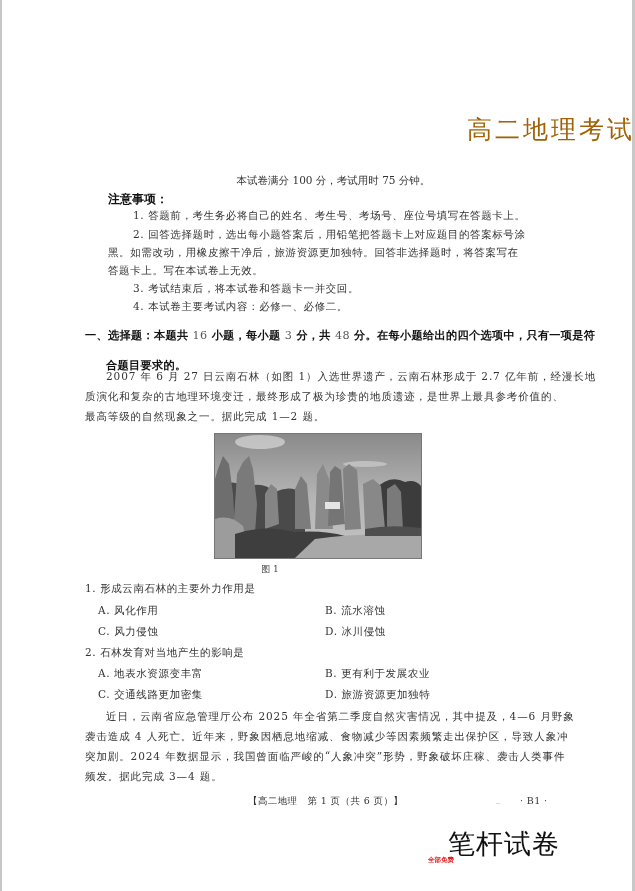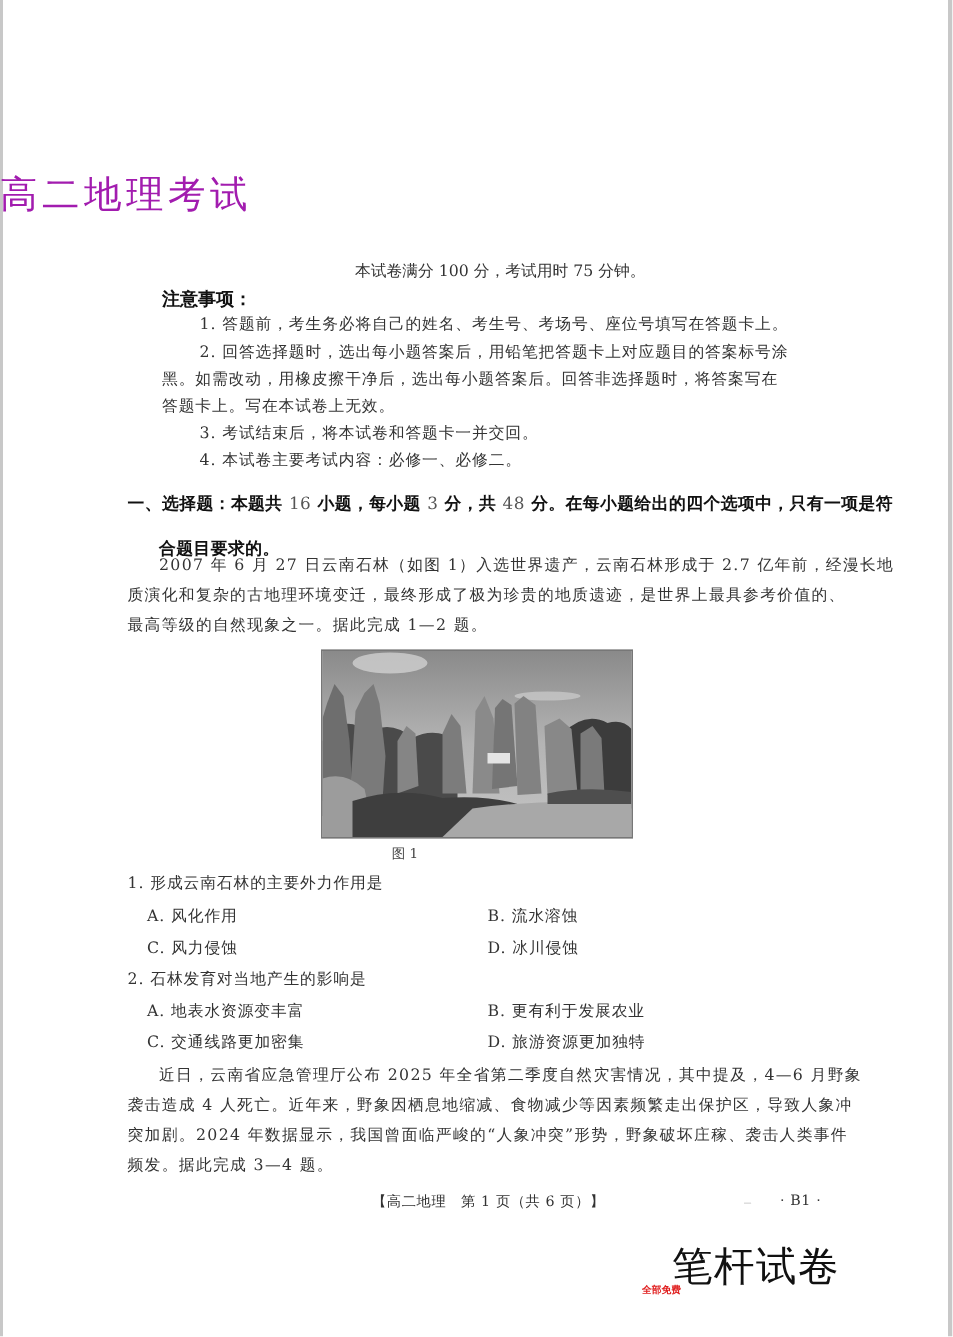--- a/index.html
+++ b/index.html
@@ -6,23 +6,23 @@
   body {
     width: 635px; height: 891px; position: relative; overflow: hidden;
     background: #ffffff;
     font-family: "DejaVu Serif", "Liberation Serif", serif;
     color: #222;
   }
   .edge-l { position: absolute; left: 0; top: 0; width: 2px; height: 891px; background: #c8c8c8; }
   .edge-r { position: absolute; right: 0; top: 0; width: 3px; height: 891px; background: #c8c8c8; }
   .abs { position: absolute; white-space: nowrap; }
   .title {
-    left: 0; width: 635px; top: 113px; text-align: left;
+    left: 0; width: 635px; top: 113px; text-align: right;
     font-family: "DejaVu Sans", "Liberation Sans", sans-serif;
-    font-size: 25px; letter-spacing: 3px; color: #a21caf; font-weight: normal;
+    font-size: 25px; letter-spacing: 3px; color: #a16207; font-weight: normal;
   }
   .subtitle { left: 16px; width: 635px; top: 174px; text-align: center; font-size: 10.5px; color: #333; }
   .notice-h {
     left: 108px; top: 191px; font-size: 12px; font-weight: bold;
     font-family: "DejaVu Sans", "Liberation Sans", sans-serif; color: #111;
   }
   .line { font-size: 10.5px; color: #333; letter-spacing: 0.6px; }
   .sec-h {
     font-family: "DejaVu Sans", "Liberation Sans", sans-serif;
     font-size: 11.2px; font-weight: bold; color: #111; letter-spacing: 0.3px;
@@ -48,21 +48,21 @@
 
 <div class="edge-l"></div>
 <div class="edge-r"></div>
 
 <div class="abs title">高二地理考试</div>
 <div class="abs subtitle">本试卷满分 100 分，考试用时 75 分钟。</div>
 
 <div class="abs notice-h">注意事项：</div>
 <div class="abs line" style="left:133px; top:209px;">1. 答题前，考生务必将自己的姓名、考生号、考场号、座位号填写在答题卡上。</div>
 <div class="abs line" style="left:133px; top:228px;">2. 回答选择题时，选出每小题答案后，用铅笔把答题卡上对应题目的答案标号涂</div>
-<div class="abs line" style="left:108px; top:246px;">黑。如需改动，用橡皮擦干净后，选出每小题答案后。回答非选择题时，将答案写在</div>
+<div class="abs line" style="left:108px; top:246px;">黑。如需改动，用橡皮擦干净后，旅游资源更加独特。回答非选择题时，将答案写在</div>
 <div class="abs line" style="left:108px; top:264px;">答题卡上。写在本试卷上无效。</div>
 <div class="abs line" style="left:133px; top:282px;">3. 考试结束后，将本试卷和答题卡一并交回。</div>
 <div class="abs line" style="left:133px; top:300px;">4. 本试卷主要考试内容：必修一、必修二。</div>
 
 <div class="abs sec-h" style="left:85px; top:328px;">
   <span>一、选择题：本题共 </span><span class="num">16</span><span> 小题，每小题 </span><span class="num">3</span><span> 分，共 </span><span class="num">48</span><span> 分。在每小题给出的四个选项中，只有一项是符</span>
 </div>
 <div class="abs sec-h" style="left:106px; top:358px;text-align:right;">合题目要求的。</div>
 
 <div class="abs para" style="left:106px; top:370px;">2007 年 6 月 27 日云南石林（如图 1）入选世界遗产，云南石林形成于 2.7 亿年前，经漫长地</div>

